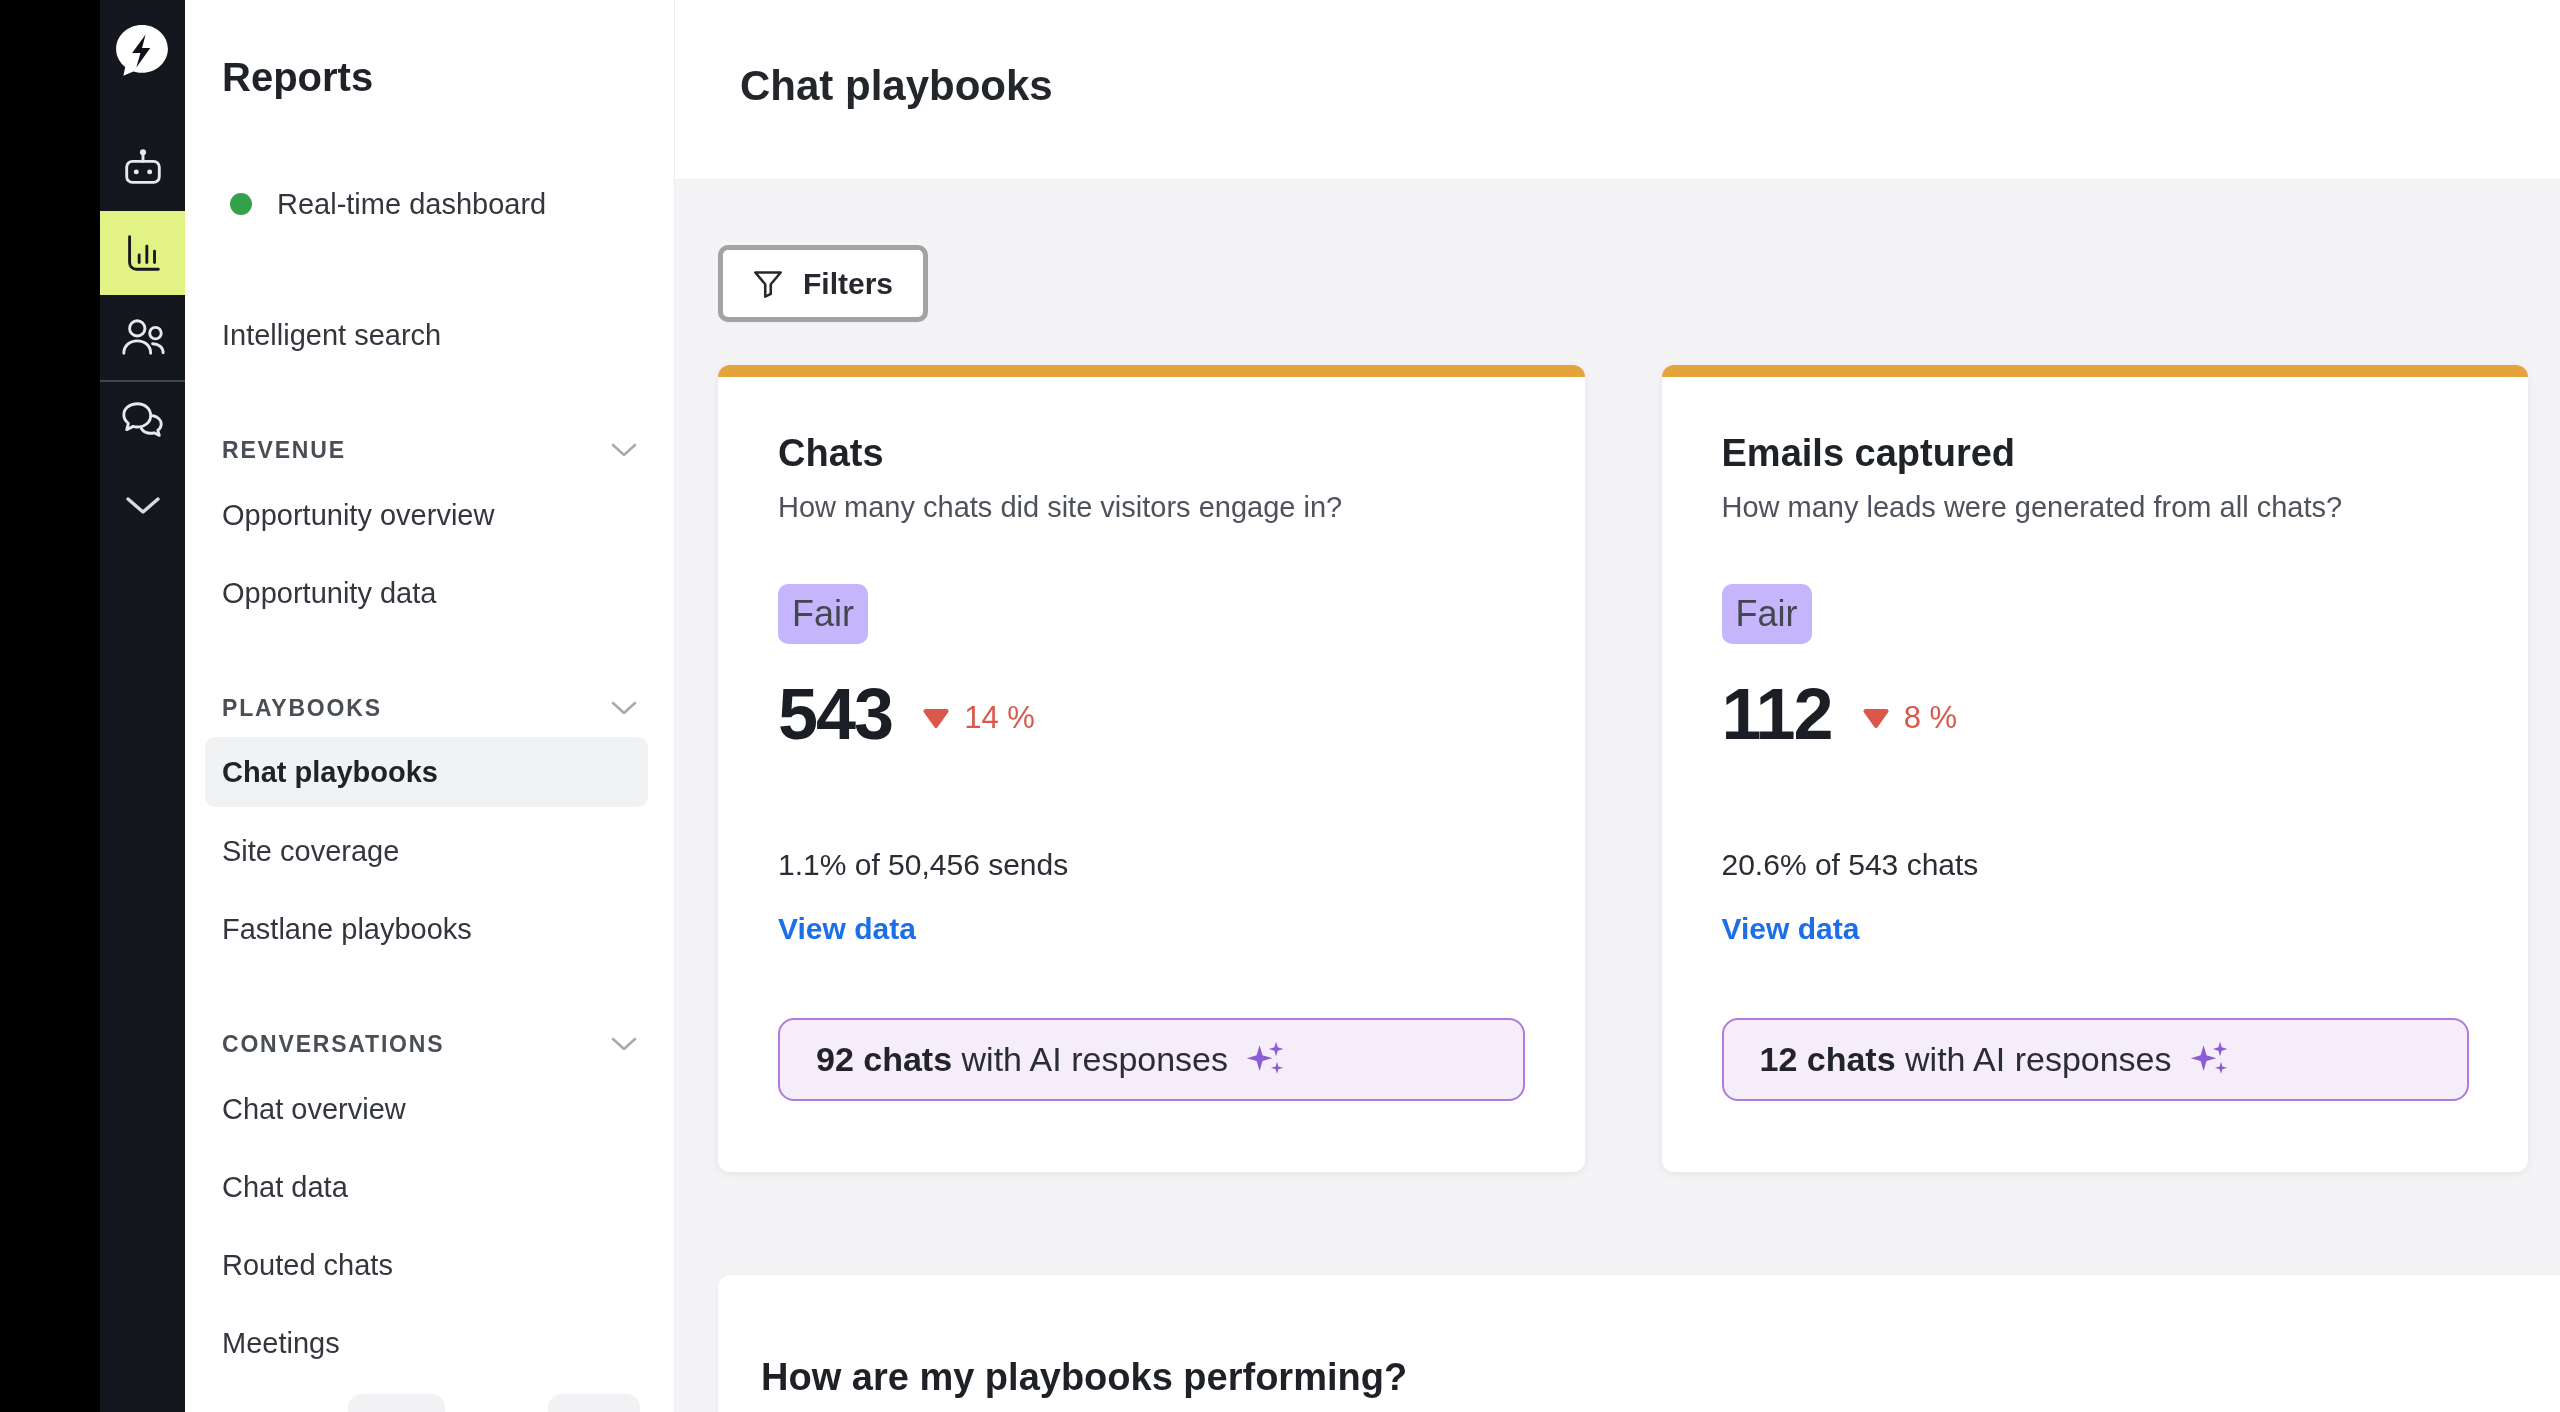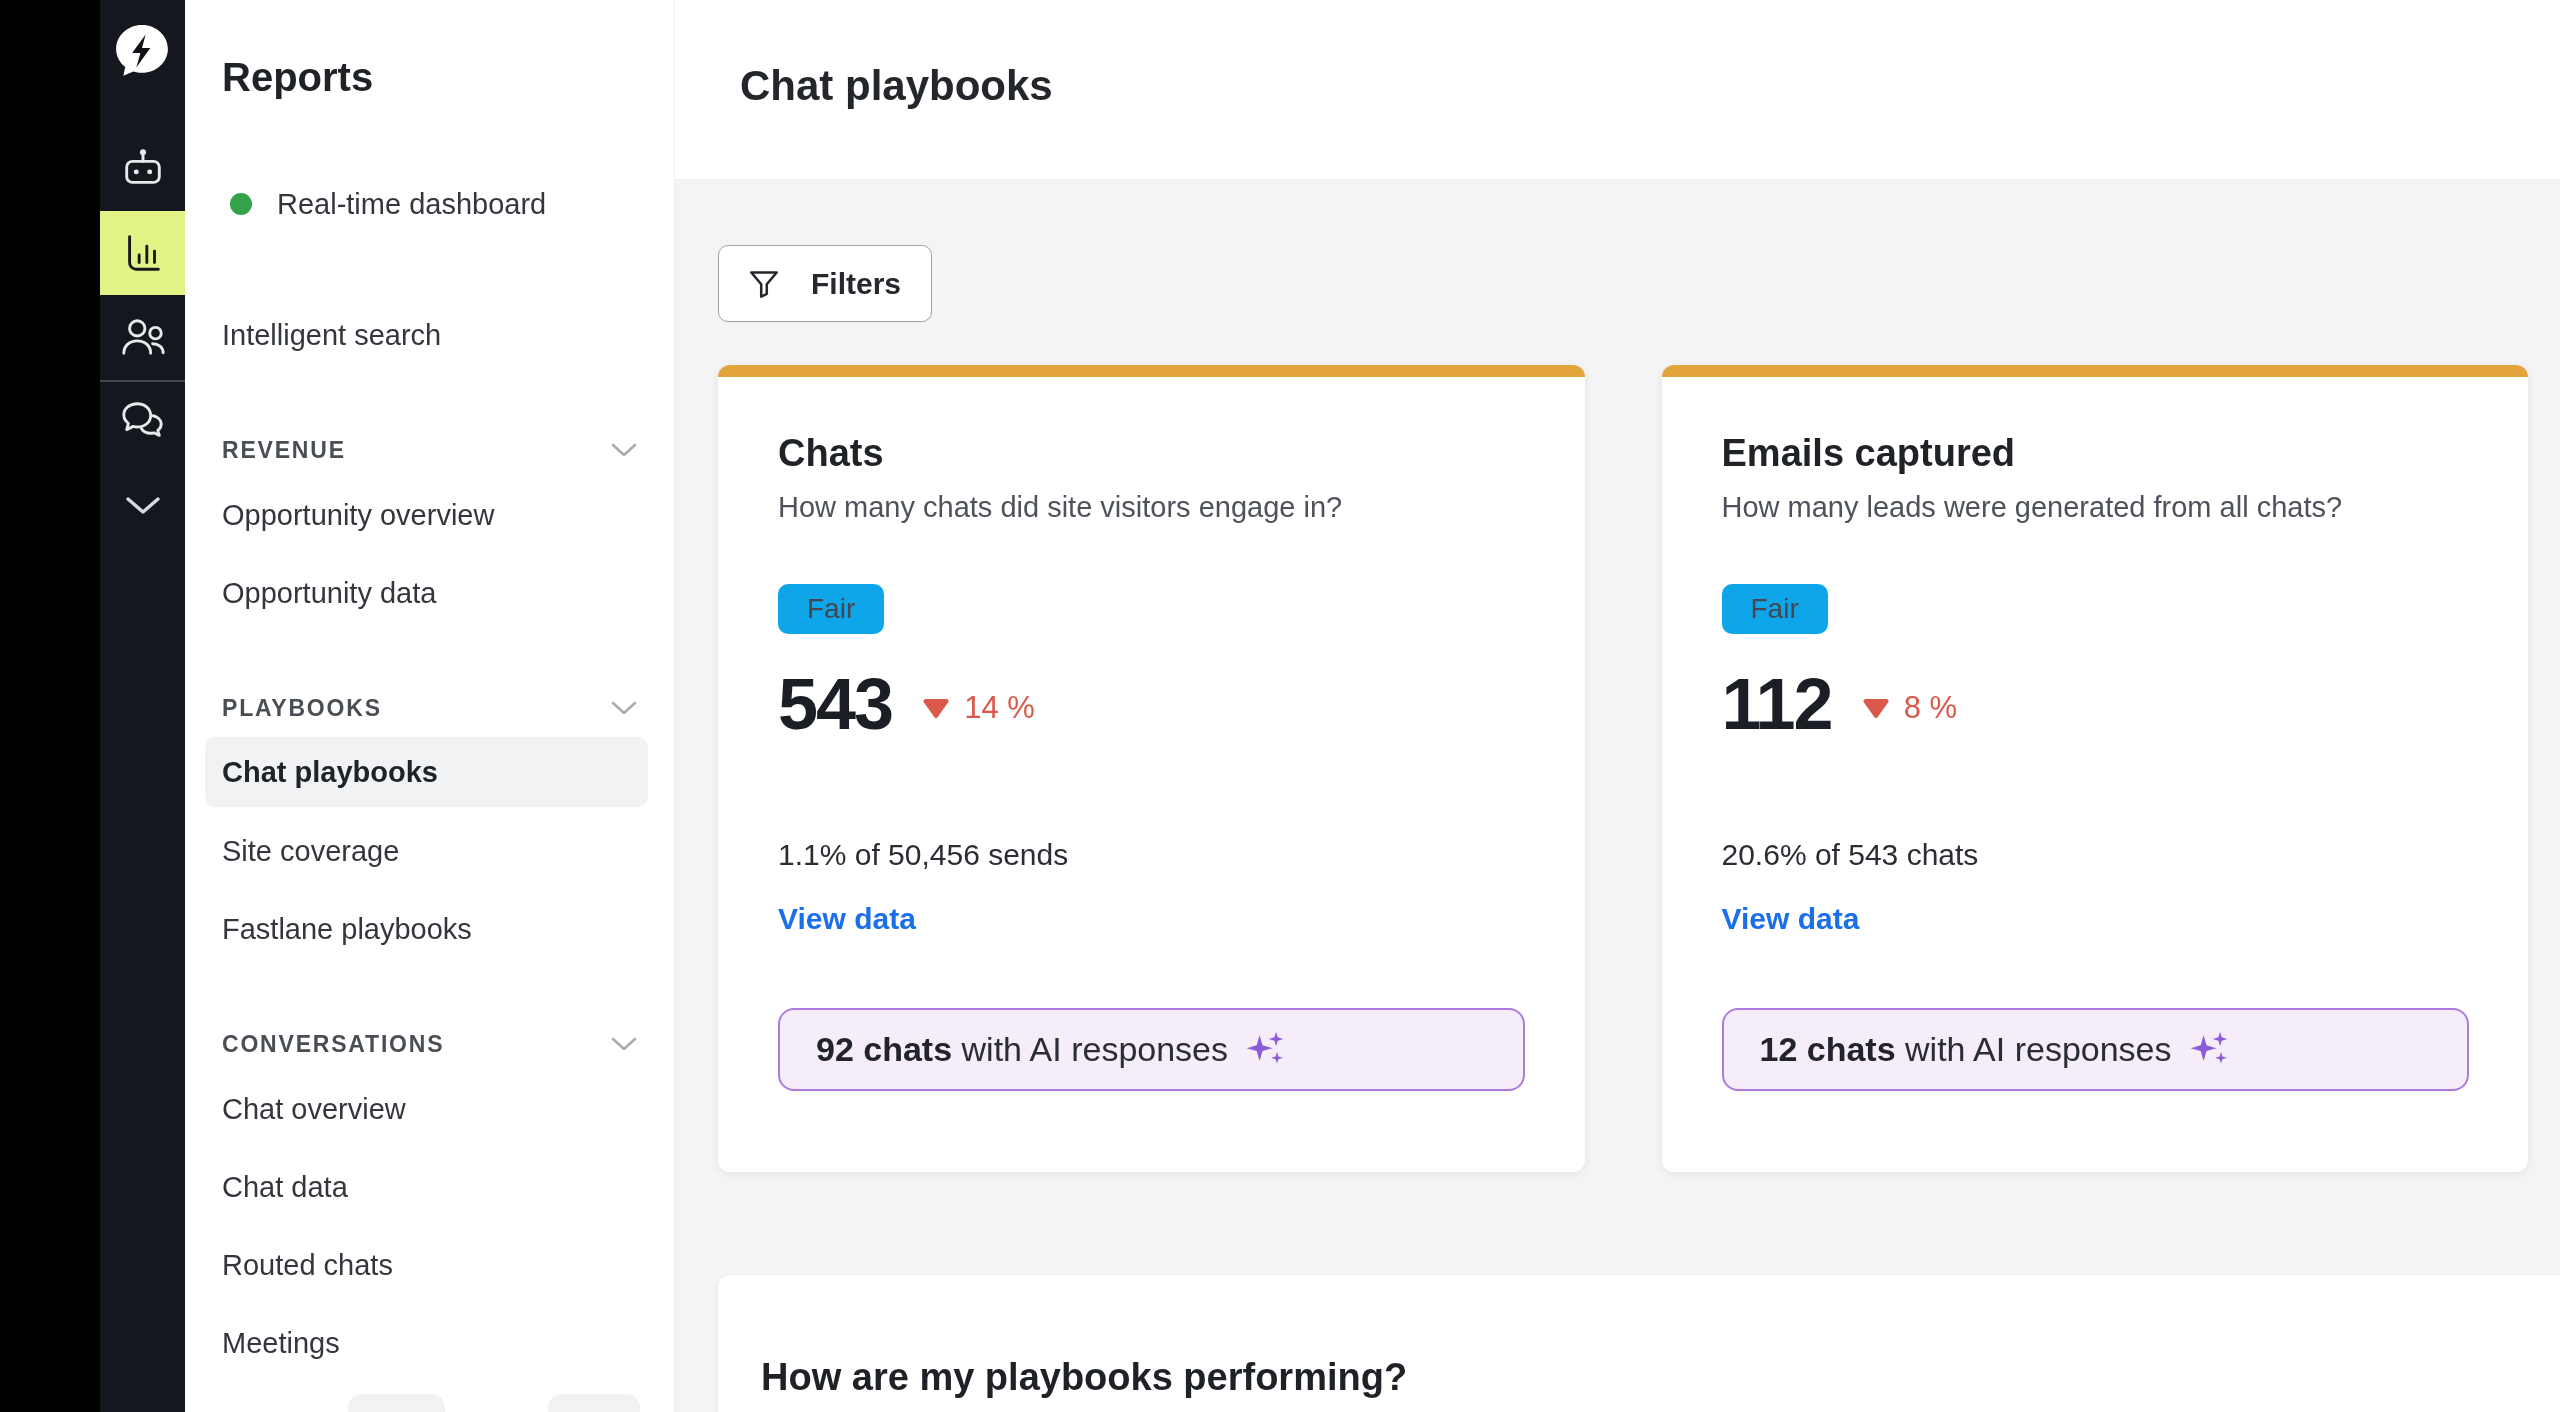--- a/index.html
+++ b/index.html
@@ -39,30 +39,30 @@
   .ghost { position:absolute; background:#F2F2F4; border-radius:14px; height:34px; top:1394px; }
   .ghost.g1 { left:163px; width:97px; }
   .ghost.g2 { left:363px; width:92px; }
 
   
   .main { flex:1; display:flex; flex-direction:column; background:#F4F4F6; min-width:0; }
   .main-header { height:180px; background:#fff; border-bottom:1px solid #EFEFF1; padding:62px 0 0 65px; flex:none; }
   .page-title { font-size:42px; font-weight:700; color:#23262B; }
   .content { flex:1; padding:65px 32px 0 43px; overflow:hidden; }
 
-  .filters-btn { display:inline-flex; align-items:center; gap:32px; background:#fff; border:1px solid #a3a3a3; border-radius:10px; height:77px; padding:0 30px; cursor:pointer; box-shadow:0 1px 2px rgba(16,24,40,.04); }
+  .filters-btn { display:inline-flex; align-items:center; gap:20px; background:#fff; border:5px solid #a3a3a3; border-radius:10px; height:77px; padding:0 30px; cursor:pointer; box-shadow:0 1px 2px rgba(16,24,40,.04); }
   .filters-btn span { font-size:30px; font-weight:700; color:#26282E; }
 
   .cards-row { display:flex; gap:77px; margin-top:43px; }
   .card { width:867px; height:807px; background:#fff; border-radius:12px; box-shadow:0 2px 8px rgba(16,24,40,.07); overflow:hidden; }
   .card-topbar { height:12px; background:#E4A43C; }
   .card-body { padding:55px 60px 0 60px; }
   .card-title { font-size:38px; font-weight:700; color:#1F2227; }
   .card-sub { margin-top:16px; font-size:29px; color:#4E525A; }
-  .badge { display:inline-block; margin-top:60px; padding:9px 29px; background:#0ea5e9; border-radius:10px; font-size:28px; color:#44474D; }
+  .badge { display:inline-block; margin-top:60px; padding:9px 14px; background:#c4b5fd; border-radius:10px; font-size:36px; color:#44474D; }
   .value-row { display:flex; align-items:center; margin-top:18px; }
   .big-value { font-size:72px; font-weight:700; color:#1B1E24; letter-spacing:-2px; line-height:104px; }
   .delta { display:flex; align-items:center; gap:14px; margin-left:30px; margin-top:8px; }
   .delta-text { font-size:31px; color:#D9584A; }
   .stat-line { margin-top:82px; font-size:30px; color:#2A2D33; }
   .view-link { display:inline-block; margin-top:30px; font-size:30px; font-weight:700; color:#1B6FE8; cursor:pointer; }
   .ai-pill { margin-top:72px; width:747px; height:83px; border:2px solid #AE7BDC; background:#F5EDFA; border-radius:16px; display:flex; align-items:center; padding:0 30px 0 36px; cursor:pointer; }
   .ai-pill .txt { font-size:34px; color:#2A2D33; }
   .ai-pill b { font-weight:700; color:#22242A; }
   .sparkles { margin-left:16px; flex:none; }

